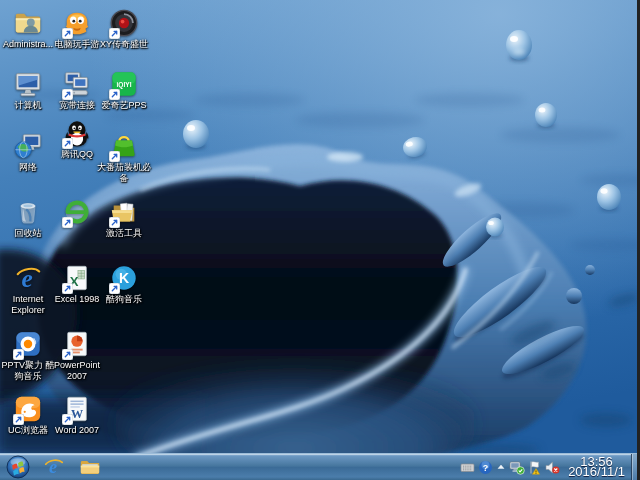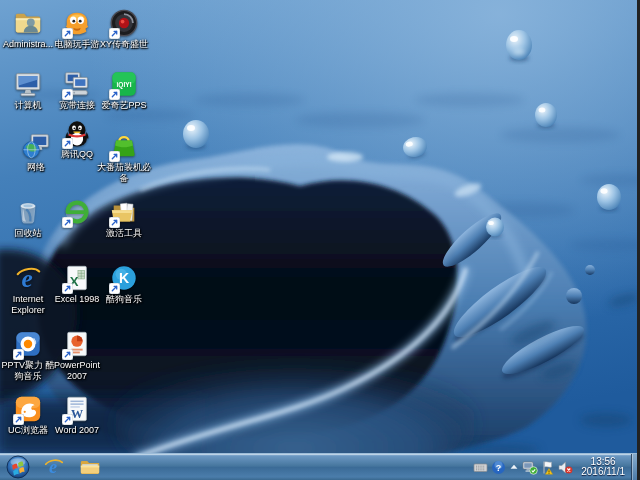--- a/index.html
+++ b/index.html
@@ -20,21 +20,21 @@
   
   .taskbar{position:absolute;left:0;bottom:0;width:640px;height:27px;box-sizing:border-box;
     background:linear-gradient(#a6c6e0 0%,#6b97c2 8%,#47779f 45%,#3b6b97 52%,#4b7dab 88%,#39688f 100%);
     border-top:1px solid #9cbcd8;box-shadow:inset 0 1px 0 rgba(255,255,255,.35);
     display:flex;align-items:center;}
   .tb-item{height:26px;display:flex;align-items:center;justify-content:center;}
   .start{width:30px;margin-left:3px;}
   .pin{width:30px;margin-left:6px;}
   .tray{margin-left:auto;display:flex;align-items:center;gap:3px;}
   .tray svg{display:block;}
-  .clock{text-align:center;color:#fff;font-size:10px;line-height:10px;
+  .clock{text-align:center;color:#fff;font-size:13px;line-height:10px;
          text-shadow:0 1px 1px rgba(0,10,40,.9);margin:0 3px 0 5px;white-space:nowrap;}
   .showdesk{width:8px;height:27px;border-left:1px solid rgba(15,35,60,.7);
     box-shadow:inset 1px 0 0 rgba(255,255,255,.35);
     background:linear-gradient(#86abcc,#4a7aa8);}
 </style>
 </head>
 <body>
 
 <div class="stage">
 
@@ -273,21 +273,21 @@
         <span class="sc">
             <svg viewBox="0 0 10 10">
               <rect width="10" height="10" rx="2" fill="#fff" stroke="#9aa8b8" stroke-width=".5"></rect>
               <path d="M3 7L7 3M7 3H4.6M7 3V5.4" stroke="#2a62c9" stroke-width="1.2" fill="none" stroke-linecap="round"></path>
             </svg>
           </span>
       </div>
       <div class="lbl">爱奇艺PPS</div>
     </div>
 
-    <div class="dicon" style="left:8px;top:131px">
+    <div class="dicon" style="left:0px;top:131px">
       <div class="art">
         <svg viewBox="0 0 32 32">
             <rect x="11" y="4" width="18" height="13" rx="1" fill="#d7dde3" stroke="#8d979f" stroke-width=".8"></rect>
             <rect x="13" y="6" width="14" height="9" fill="#2c5ea8"></rect>
             <path d="M18 17h4l.8 3h-5.6z" fill="#b9c2c9"></path>
             <circle cx="11" cy="20" r="8.5" fill="#2f7fd0"></circle>
             <path d="M5 17c2-3 6-4 9-2 2 1.5 3 4 2 6-3 2-8 1-11-4z" fill="#45b05a"></path>
             <circle cx="11" cy="20" r="8.5" fill="none" stroke="#1b5fa8"></circle>
             <ellipse cx="11" cy="20" rx="4" ry="8.5" fill="none" stroke="#bcd8ee" stroke-width=".8" opacity=".8"></ellipse>
             <path d="M2.5 20h17" stroke="#bcd8ee" stroke-width=".8" opacity=".8"></path>

